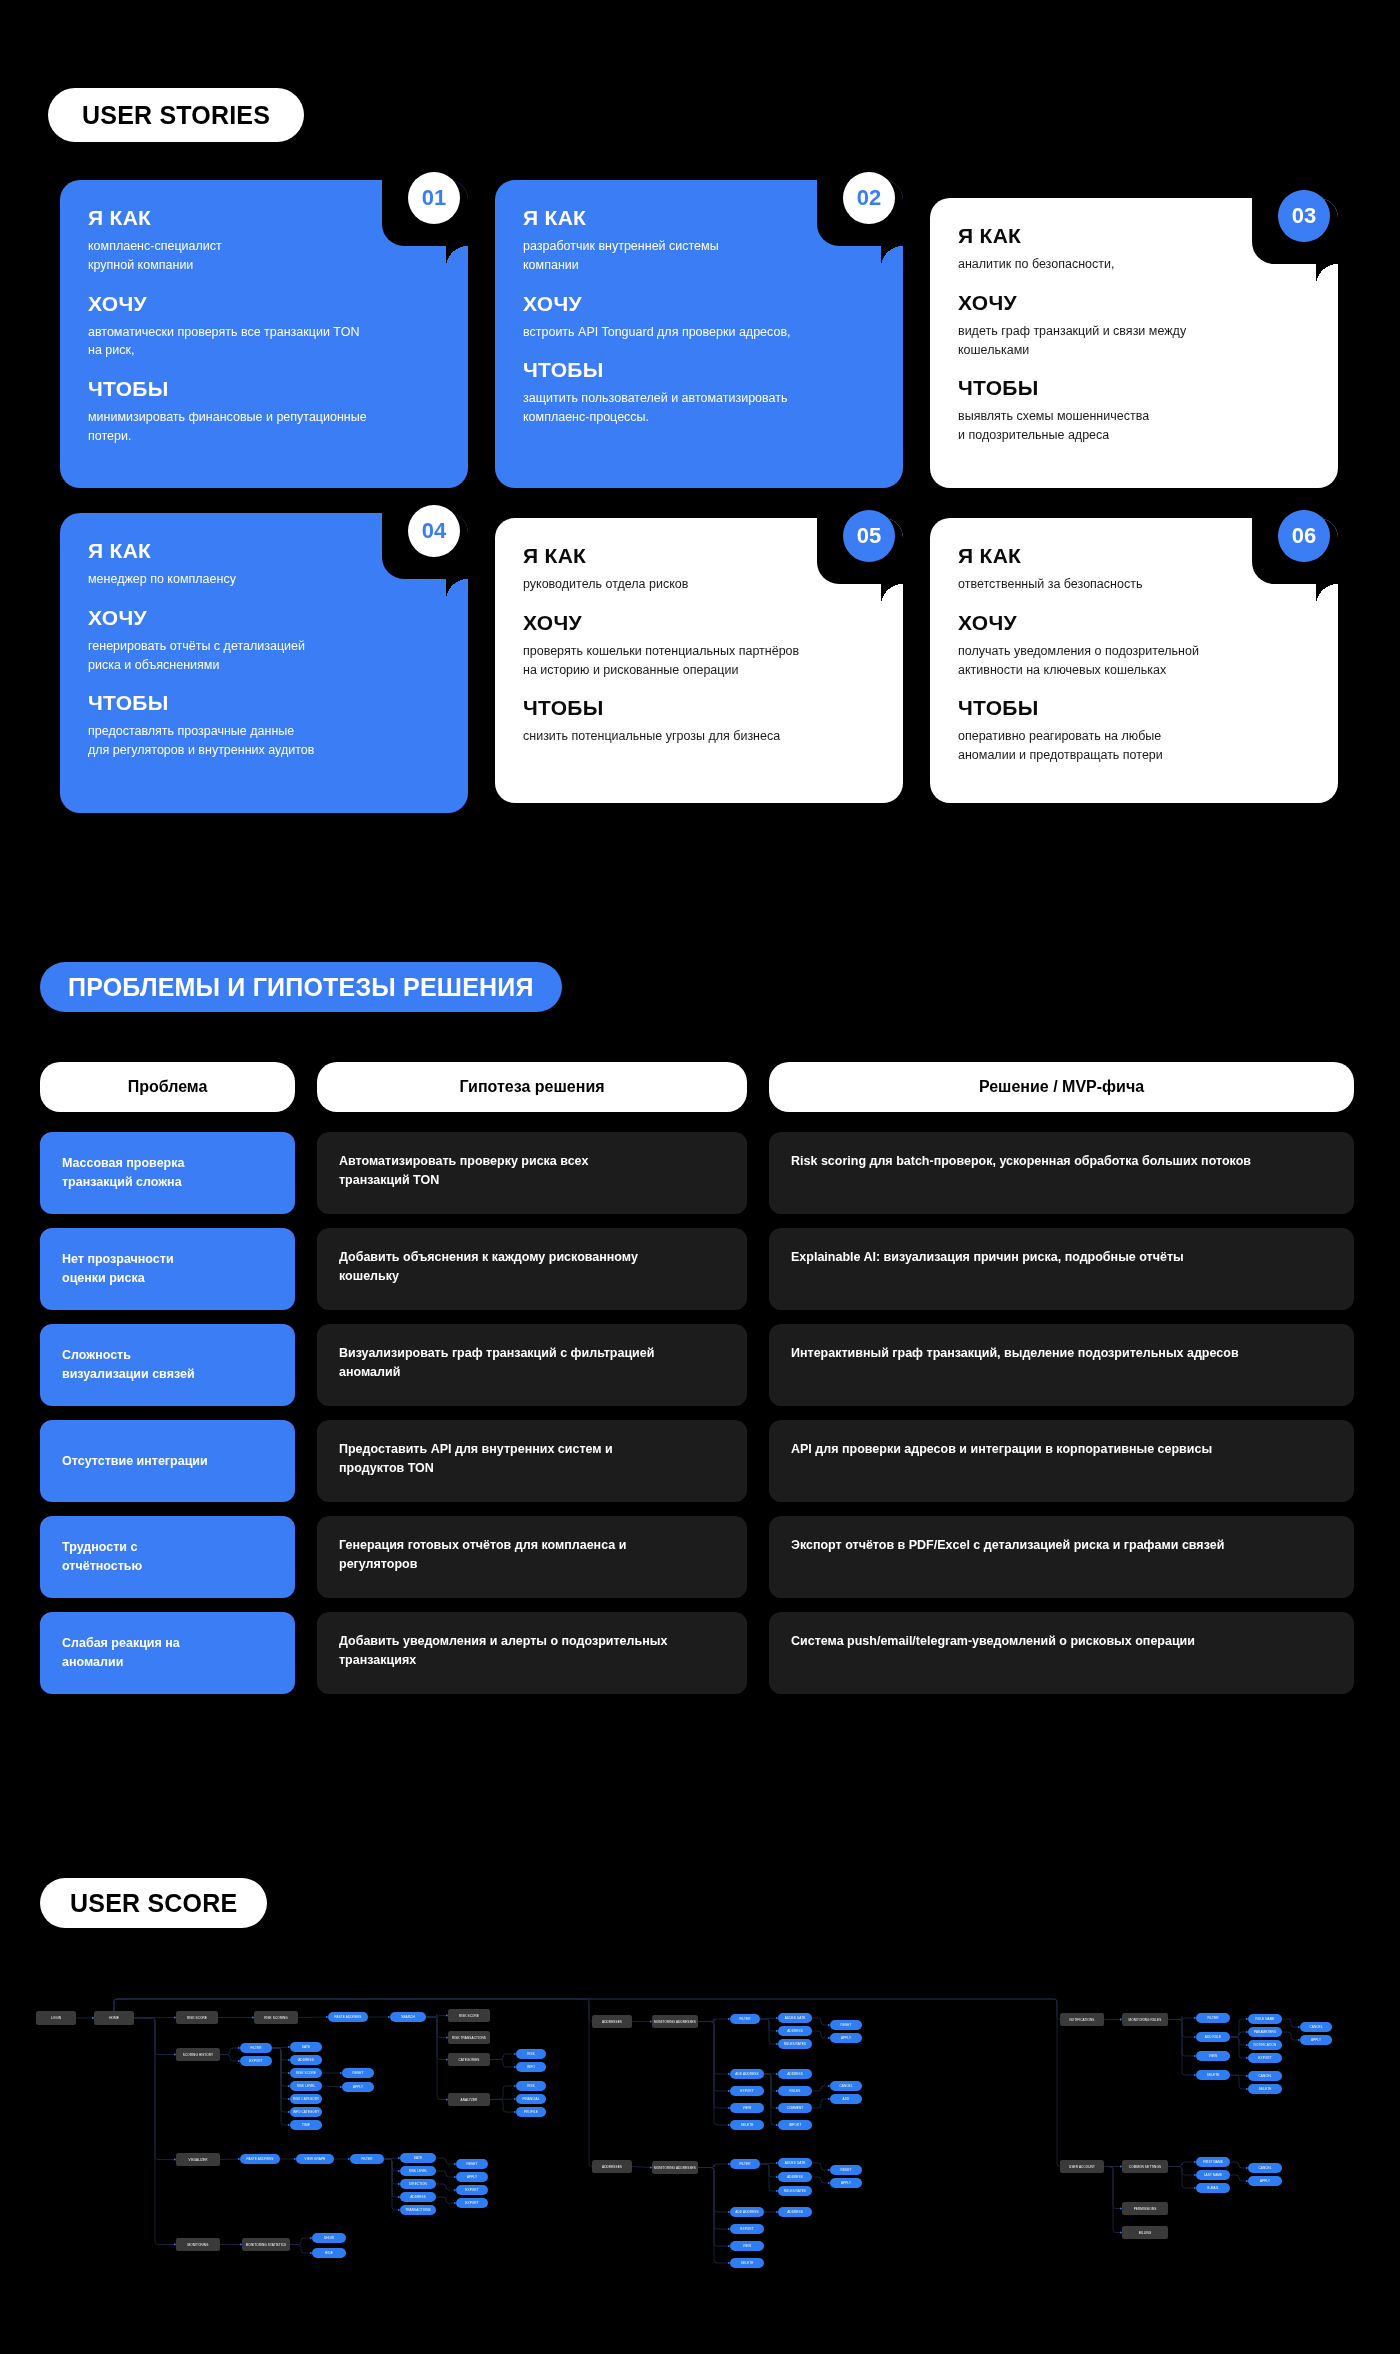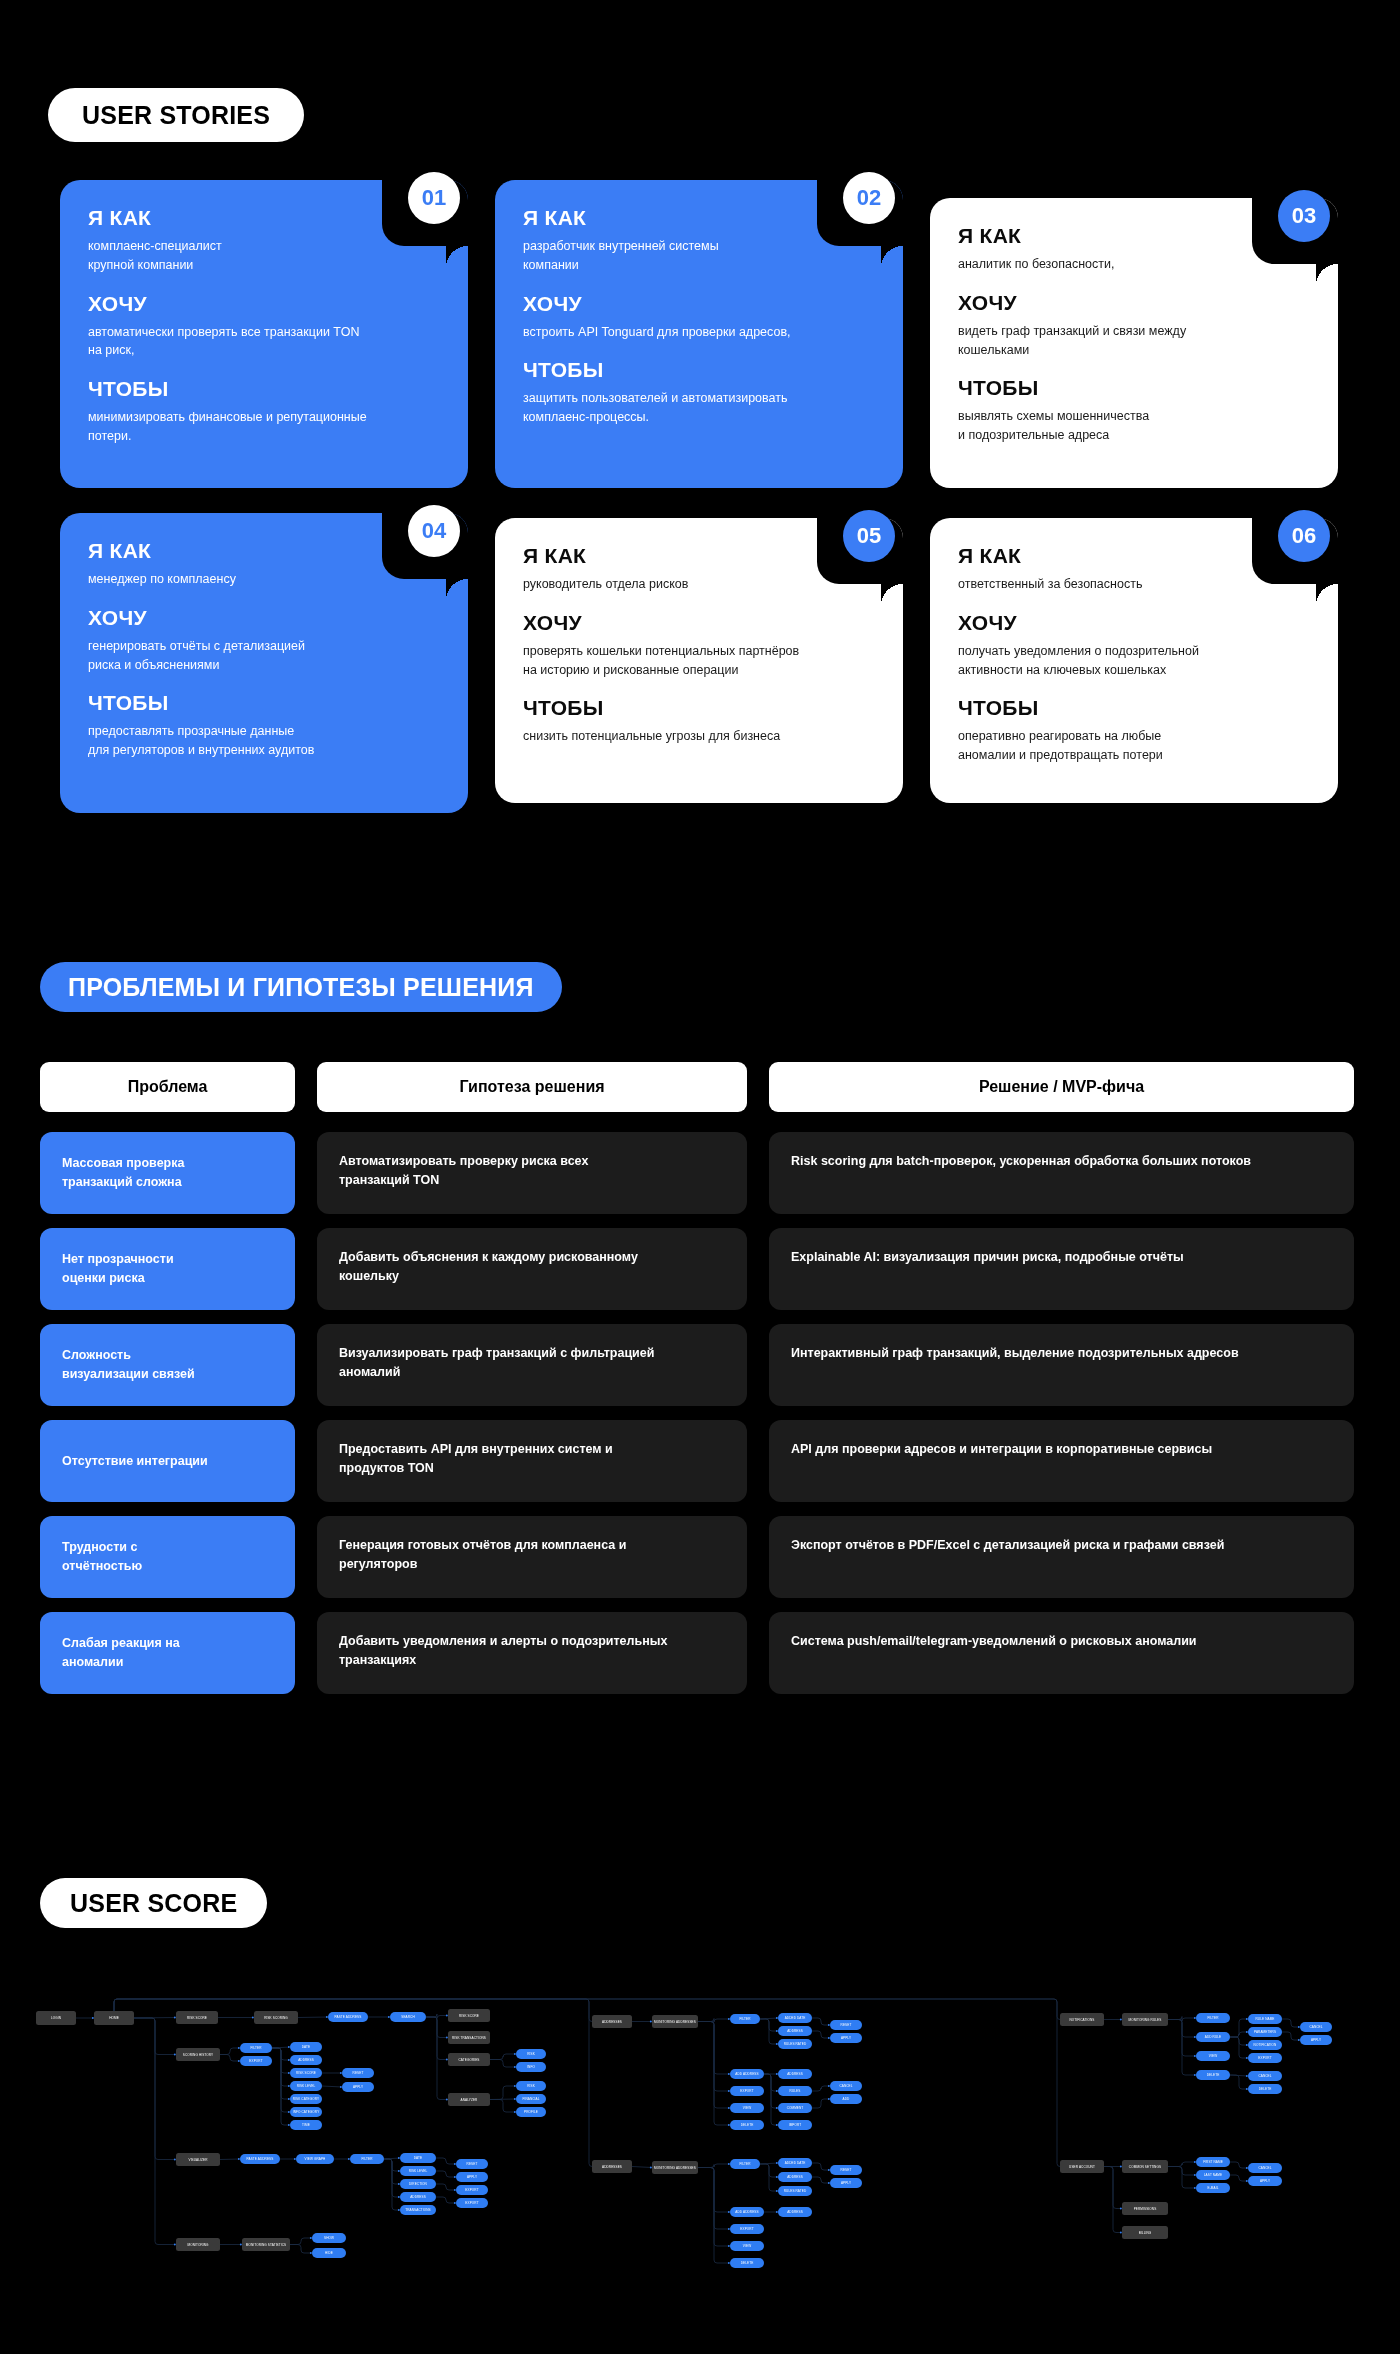--- a/index.html
+++ b/index.html
@@ -78,21 +78,21 @@
   .cell {
     border-radius:12px;
     display:flex; align-items:center;
     font-size:12.5px; line-height:1.5;
     padding:16px 22px;
   }
   .cell.c1 { width:255px; flex:0 0 255px; }
   .cell.c2 { width:430px; flex:0 0 430px; }
   .cell.c3 { width:585px; flex:0 0 585px; }
   .head .cell { background:#ffffff; color:#000; font-weight:800; font-size:16px;
-                height:50px; justify-content:center; padding:0 20px; border-radius:9px; }
+                height:50px; justify-content:center; padding:0 20px; border-radius:20px; }
   .body .cell.c1 { background:#3b7df5; color:#fff; font-weight:700; min-height:82px; }
   .body .cell.c2 { background:#1c1c1c; color:#ffffff; font-weight:700; min-height:82px; align-items:flex-start; padding-top:20px; }
   .body .cell.c3 { background:#1c1c1c; color:#ffffff; font-weight:700; min-height:82px; align-items:flex-start; padding-top:20px; }
 
   
   #flow-wrap { position:absolute; left:0px; top:1960px; width:1400px; height:370px; }
   #flow-svg { display:block; }
   .fnode-screen rect { fill:#3a3a3a; }
   .fnode-action rect { fill:#2f7df3; }
   .fnode text { fill:#ffffff; font-size:3.1px; font-family:"Liberation Sans", sans-serif; text-anchor:middle; dominant-baseline:middle; letter-spacing:.1px; }
@@ -198,21 +198,21 @@
         <div class="cell c3">API для проверки адресов и интеграции в корпоративные сервисы</div>
       </div>
       <div class="ptable-row body">
         <div class="cell c1">Трудности с<br>отчётностью</div>
         <div class="cell c2">Генерация готовых отчётов для комплаенса и<br>регуляторов</div>
         <div class="cell c3">Экспорт отчётов в PDF/Excel с детализацией риска и графами связей</div>
       </div>
       <div class="ptable-row body">
         <div class="cell c1">Слабая реакция на<br>аномалии</div>
         <div class="cell c2">Добавить уведомления и алерты о подозрительных<br>транзакциях</div>
-        <div class="cell c3">Система push/email/telegram-уведомлений о рисковых аномалии</div>
+        <div class="cell c3">Система push/email/telegram-уведомлений о рисковых операции</div>
       </div>
     </div>
 
   <div class="pill white" id="user-flow-pill">USER SCORE</div>
 
   <div id="flow-wrap">
       <svg id="flow-svg" width="1400" height="370" viewBox="0 0 1400 300">
         <g>
           <path d="M76,23 L94,23" class="flink"></path>
           <circle cx="92.8" cy="23" r="0.9" class="fdot"></circle>

